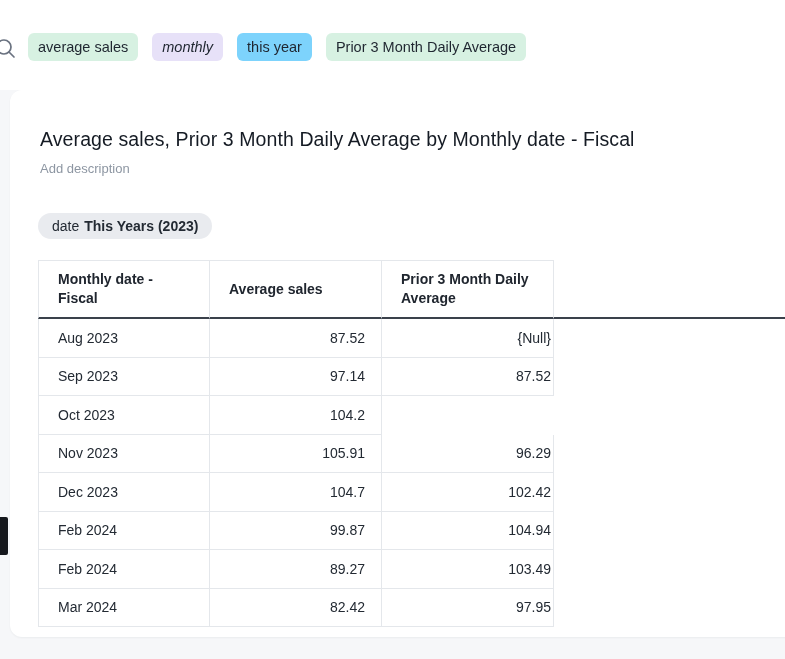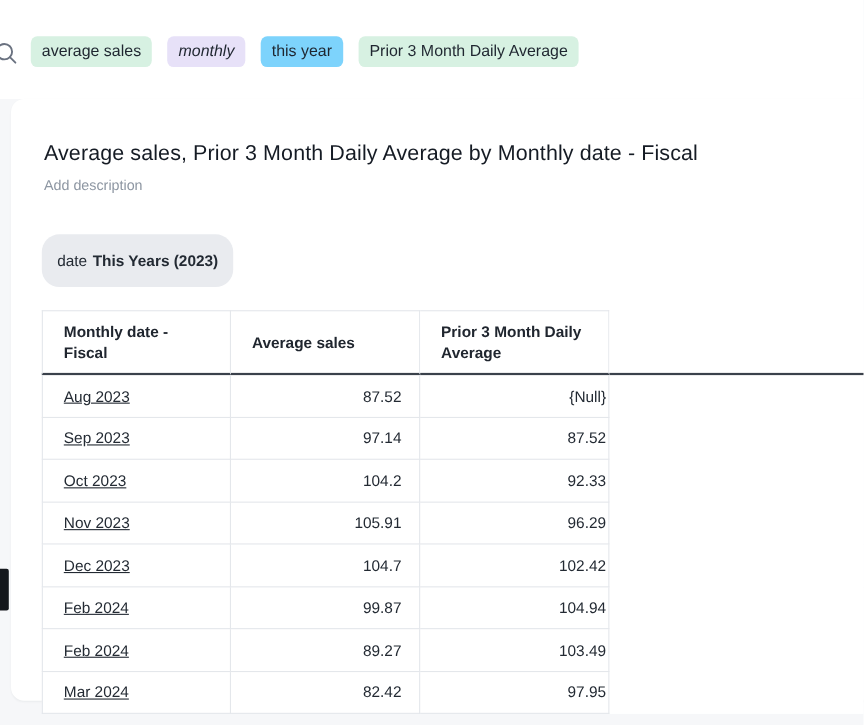--- a/index.html
+++ b/index.html
@@ -20,40 +20,40 @@
 
   
   .card {
     position:absolute; left:10px; top:90px; right:-24px; height:547px;
     background:#ffffff; border-radius:12px; box-shadow:0 1px 2px rgba(20,30,40,.05);
   }
   .title { margin:38px 30px 0 30px; font-size:19.5px; font-weight:400; letter-spacing:.1px; color:#151b24; }
   .desc { margin:10px 30px 0 30px; font-size:13px; color:#8d96a2; cursor:text; }
   .filter-pill {
     margin:37px 0 0 28px; display:inline-flex; align-items:center; gap:5px;
-    height:48px; padding:0 14px; border-radius:16px; background:#e9ebef; font-size:14px; color:#232a33;
+    height:26px; padding:0 14px; border-radius:16px; background:#e9ebef; font-size:14px; color:#232a33;
   }
   .filter-pill .fp-val { font-weight:700;text-align:center; }
 
   
   .table { margin:21px 0 0 28px; width:calc(100% - 28px); }
   .thead, .trow { display:grid; grid-template-columns:172px 172px 172px 1fr; }
   .th {
     min-height:56px; padding:9px 16px 9px 19px; display:flex; align-items:center;
     font-size:14px; font-weight:700; line-height:19px; color:#20262f;
     border-bottom:2px solid #3a414b; background:#fff;
   }
   .th.h0 { border-left:1px solid #e4e7eb; border-top:1px solid #e4e7eb; border-right:1px solid #e4e7eb; }
   .th.h1 { border-top:1px solid #e4e7eb; border-right:1px solid #e4e7eb; }
   .th.h2 { border-top:1px solid #e4e7eb; border-right:1px solid #e4e7eb; }
   .th.h3 { padding:0; }
   .trow { height:38.5px; background:#fff; }
   .tcell { display:flex; align-items:center; font-size:14px; color:#232a33; }
   .tcell.c0 { padding-left:19px; justify-content:flex-start;
-              border-left:1px solid #e4e7eb; border-right:1px solid #e4e7eb; border-bottom:1px solid #e4e7eb;text-decoration:underline; }
+              border-left:1px solid #e4e7eb; border-right:1px solid #e4e7eb; border-bottom:1px solid #e4e7eb; }
   .tcell.c1 { padding-right:16px; justify-content:flex-end;
               border-right:1px solid #e4e7eb; border-bottom:1px solid #e4e7eb; }
   .tcell.c2 { padding-right:2px; justify-content:flex-end;
               border-right:1px solid #e4e7eb; border-bottom:1px solid #e4e7eb; }
   .tcell.c3 { border:none; }
 
   
   .edge-bar { position:absolute; left:0; top:517px; width:8px; height:38px; background:#14171c; border-radius:0 2px 2px 0; }
 </style>
 </head>
@@ -99,21 +99,20 @@
         </div>
         <div class="trow">
           <div class="tcell c0">Sep 2023</div>
           <div class="tcell c1">97.14</div>
           <div class="tcell c2">87.52</div>
           <div class="tcell c3"></div>
         </div>
         <div class="trow">
           <div class="tcell c0">Oct 2023</div>
           <div class="tcell c1">104.2</div>
-          <div class="tcell c2">92.33</div>
           <div class="tcell c3"></div>
         </div>
         <div class="trow">
           <div class="tcell c0">Nov 2023</div>
           <div class="tcell c1">105.91</div>
           <div class="tcell c2">96.29</div>
           <div class="tcell c3"></div>
         </div>
         <div class="trow">
           <div class="tcell c0">Dec 2023</div>

